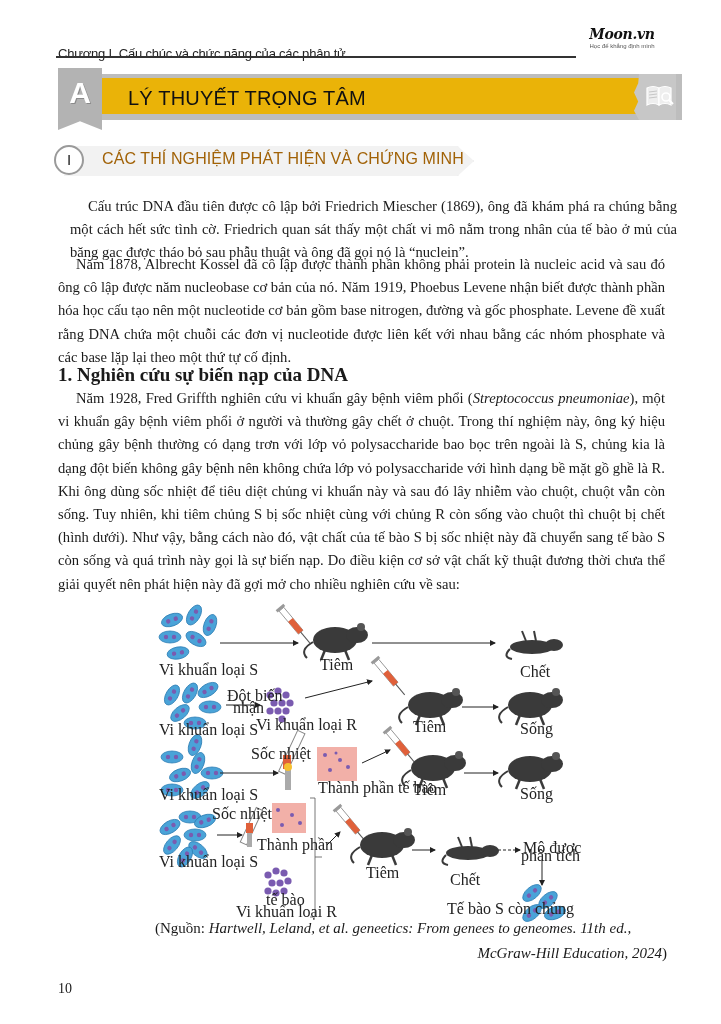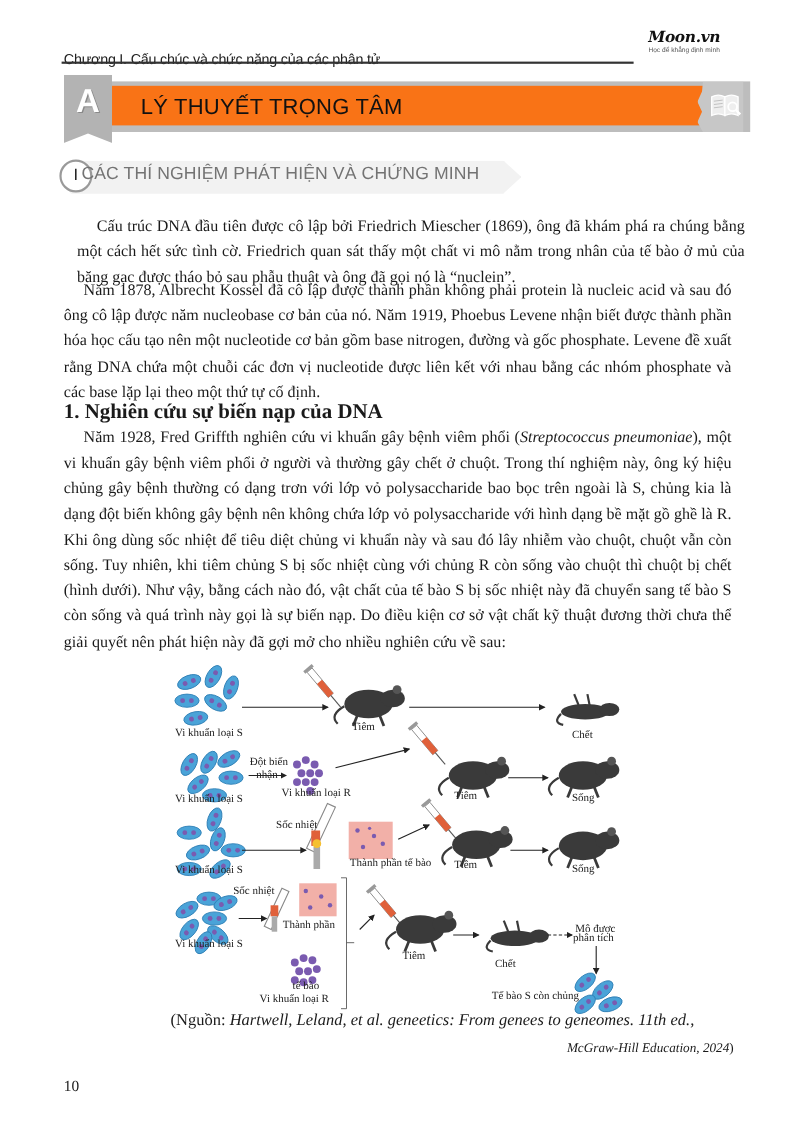--- a/index.html
+++ b/index.html
@@ -8,51 +8,51 @@
   .hdr-title { position:absolute; left:58px; top:33px; font-family:"Liberation Sans","DejaVu Sans",sans-serif;
                font-size:13px; color:#222; letter-spacing:-0.2px;margin-top:13px; }
   .hdr-line { position:absolute; left:56px; top:56px; width:520px; height:2px; background:#333; }
   .logo { position:absolute; left:586px; top:26px; width:72px; text-align:center; }
   .logo-name { font-family:"DejaVu Serif", serif; font-weight:bold; font-size:14px; color:#111; letter-spacing:-0.3px;font-style:italic; }
   .logo-tag { font-family:"Liberation Sans", sans-serif; font-size:6px; color:#555; margin-top:1px; }
 
   
   .banner { position:absolute; left:58px; top:68px; width:422px; height:58px; }
   .banner-bar { position:absolute; left:12px; top:6px; width:612px; height:46px; background:#bdbdbd; }
-  .banner-inner { position:absolute; left:24px; top:10px; width:572px; height:36px; background:#f97316; }
+  .banner-inner { position:absolute; left:24px; top:10px; width:572px; height:36px; background:#eab308; }
   .banner-title { position:absolute; left:46px; top:9px; font-family:"Liberation Sans","DejaVu Sans",sans-serif;
                   font-size:20px; color:#111; letter-spacing:0.2px; }
   .ribbon { position:absolute; left:0; top:0; width:44px; height:62px; background:#b3b3b3;
             clip-path:polygon(0 0,100% 0,100% 100%,50% 86%,0 100%); }
   .ribbon-letter { position:absolute; left:0; top:8px; width:44px; text-align:center; color:#fff;
                    font-family:"Liberation Sans", sans-serif; font-weight:bold; font-size:30px;
                    text-shadow:1px 1px 0 #8a8a8a; }
   .book-tab { position:absolute; left:576px; top:6px; width:42px; height:46px; background:#c7c7c7;
               clip-path:polygon(12% 0,100% 0,100% 100%,12% 100%,0 80%,10% 60%,0 40%,10% 20%); }
   .book-icon { position:absolute; left:587px; top:16px; width:30px; height:24px; }
 
   
   .sec1 { position:absolute; left:54px; top:143px; width:430px; height:36px; }
   .sec1-bar { position:absolute; left:10px; top:3px; width:410px; height:30px; background:#f2f2f2;
               clip-path:polygon(0 0,96% 0,100% 50%,96% 100%,0 100%); box-shadow:0 1px 2px #ccc; }
   .sec1-circle { position:absolute; left:0; top:2px; width:30px; height:30px; border-radius:50%; background:#fff;
                  border:2px solid #9a9a9a; box-sizing:border-box; text-align:center; line-height:26px;
                  font-family:"Liberation Sans", sans-serif; font-size:15px; color:#222; }
-  .sec1-title { position:absolute; left:20px; top:7px; font-family:"Liberation Sans","DejaVu Sans",sans-serif;
-                font-size:16px; color:#737373; letter-spacing:0.1px; }
+  .sec1-title { position:absolute; left:48px; top:7px; font-family:"Liberation Sans","DejaVu Sans",sans-serif;
+                font-size:16px; color:#a16207; letter-spacing:0.1px; }
 
   .para { position:absolute; left:58px; width:607px; font-size:14.6px; line-height:23.2px; text-align:justify;
           text-indent:18px; }
   .subhead { position:absolute; left:58px; top:364px; font-weight:bold; font-size:19px; }
 
   .figure { position:absolute; left:150px; top:595px; width:440px; height:330px; }
-  .flabel { position:absolute; font-family:"Liberation Serif", serif; font-size:10px; color:#222; white-space:nowrap; }
+  .flabel { position:absolute; font-family:"Liberation Serif", serif; font-size:16px; color:#222; white-space:nowrap; }
 
   .source1 { position:absolute; left:155px; top:920px; font-size:15px; white-space:nowrap; }
-  .source2 { position:absolute; right:54px; top:945px; font-size:12px; white-space:nowrap; }
+  .source2 { position:absolute; right:54px; top:945px; font-size:15px; white-space:nowrap; }
   .pageno { position:absolute; left:58px; top:981px; font-size:14px; }
 </style>
 </head>
 <body>
 
 <div class="hdr-title">Chương I. Cấu chúc và chức năng của các phân tử</div>
 <div class="hdr-line"></div>
 <div class="logo">
   <div class="logo-name">Moon.vn</div>
   <div class="logo-tag">Học để khẳng định mình</div>

